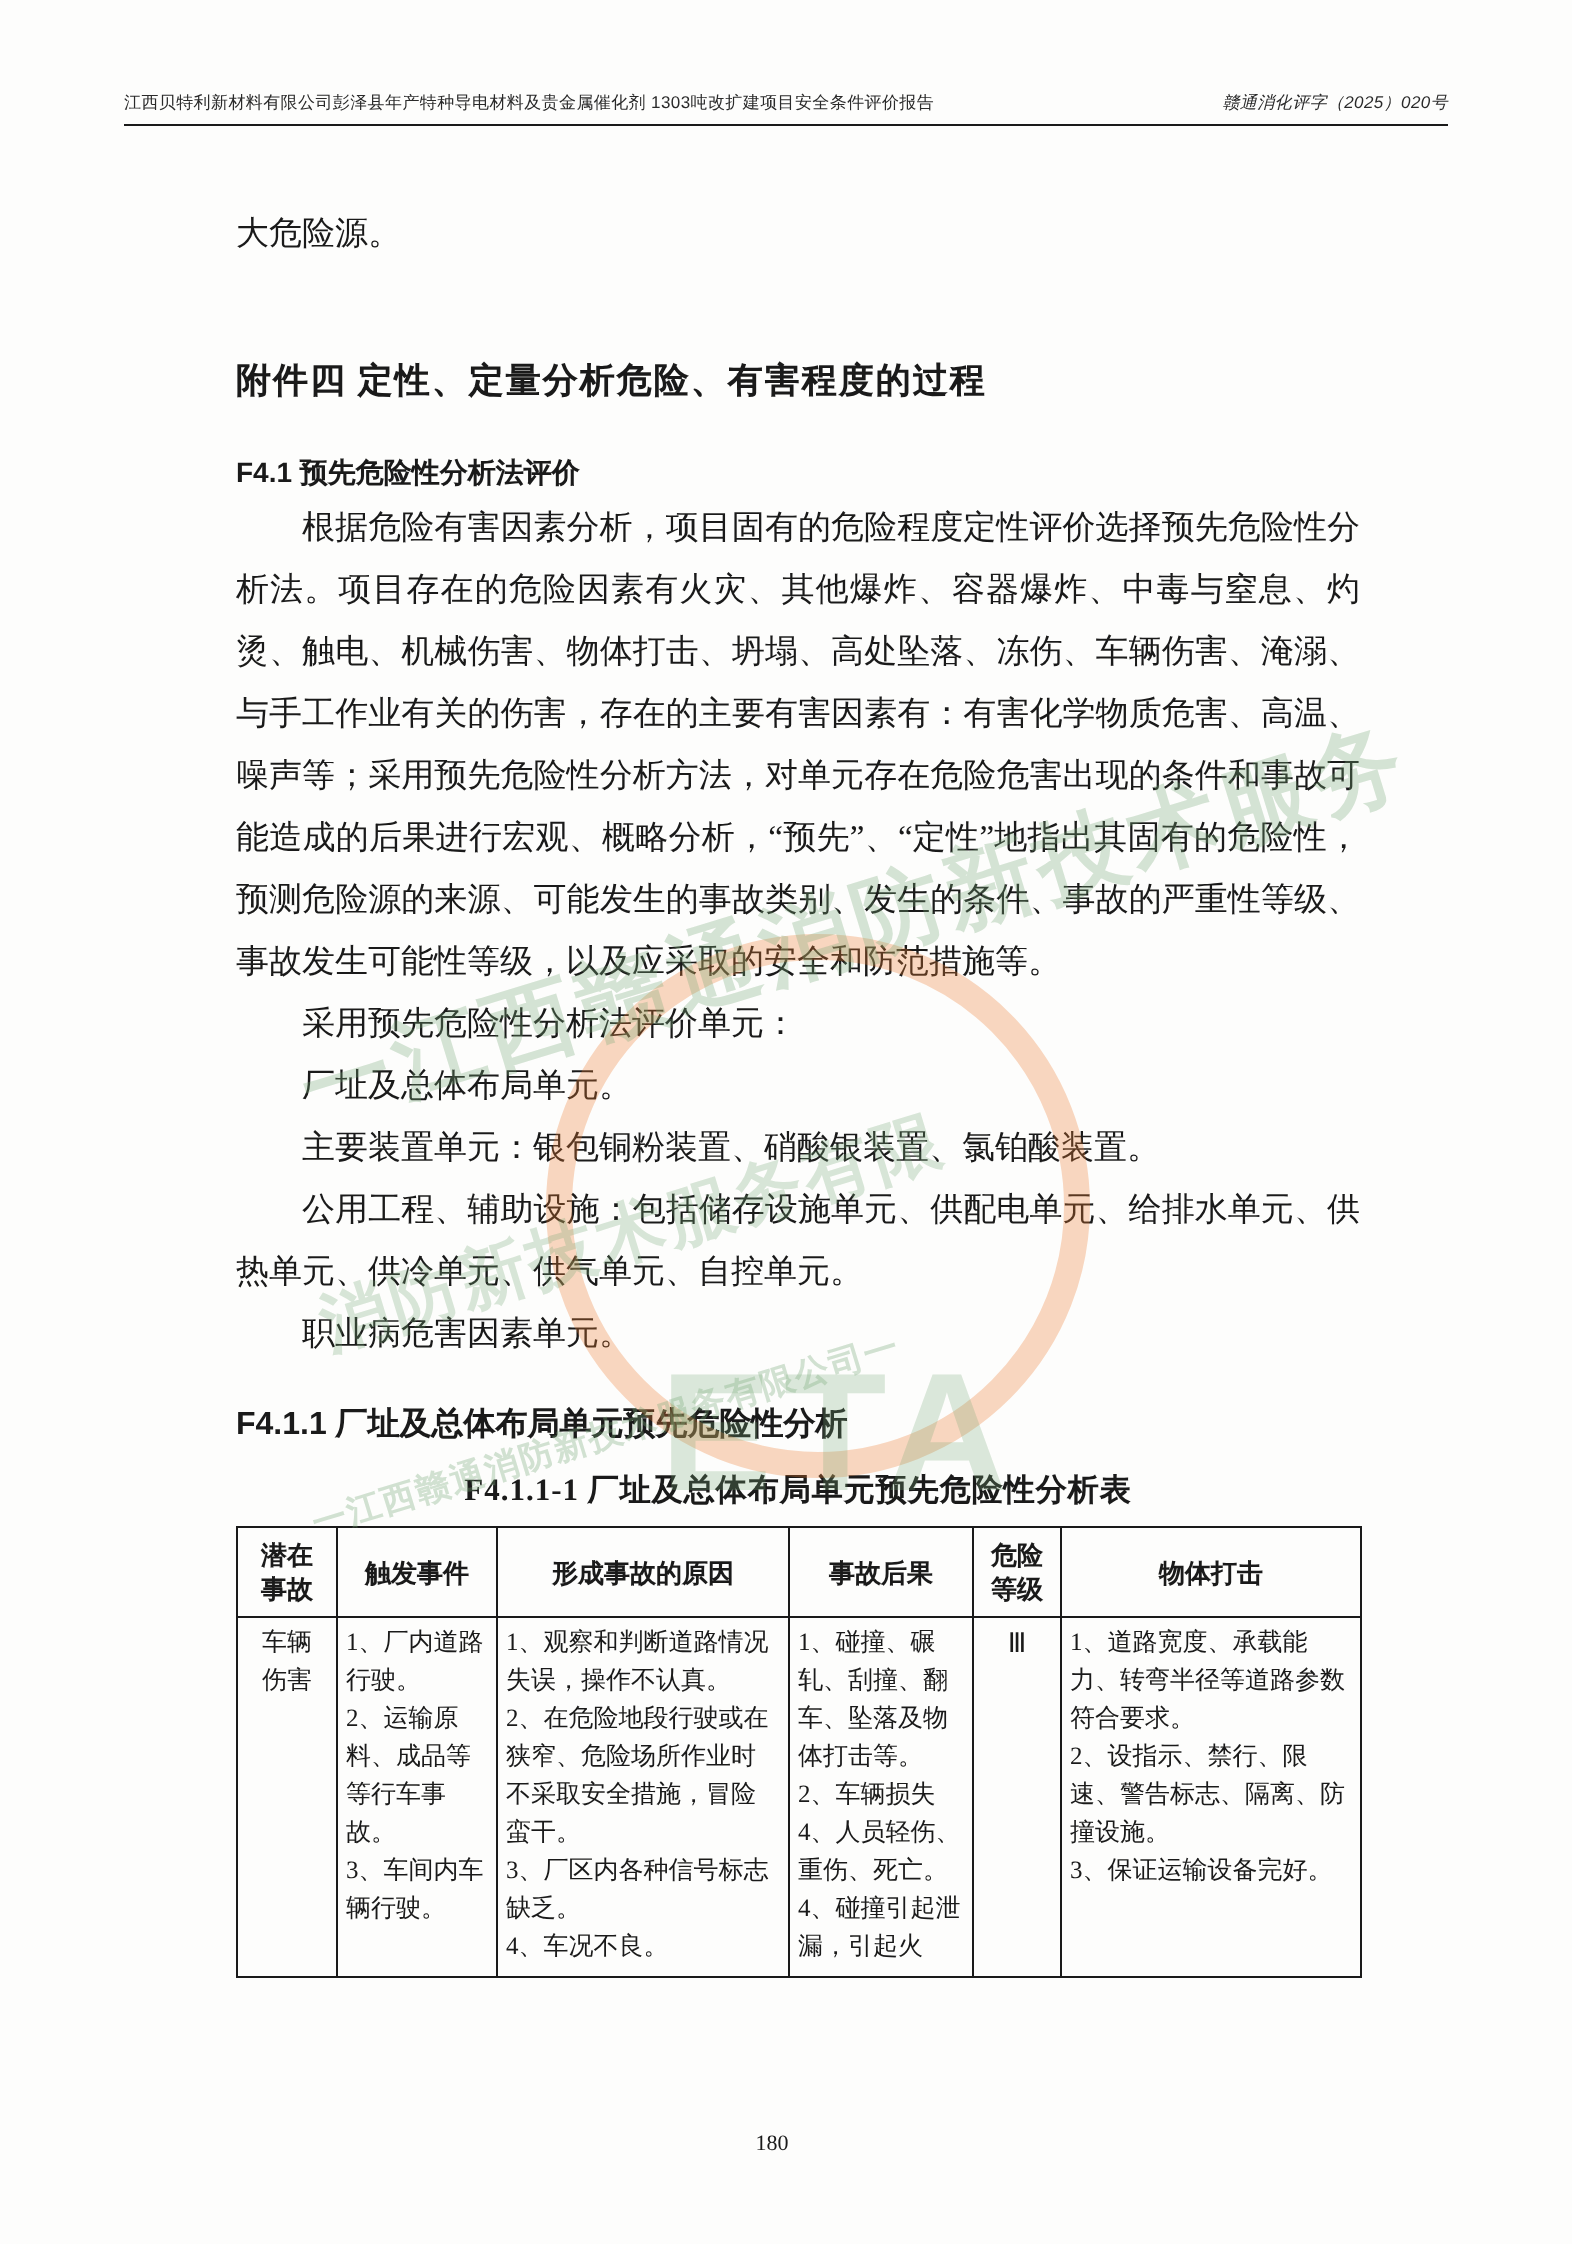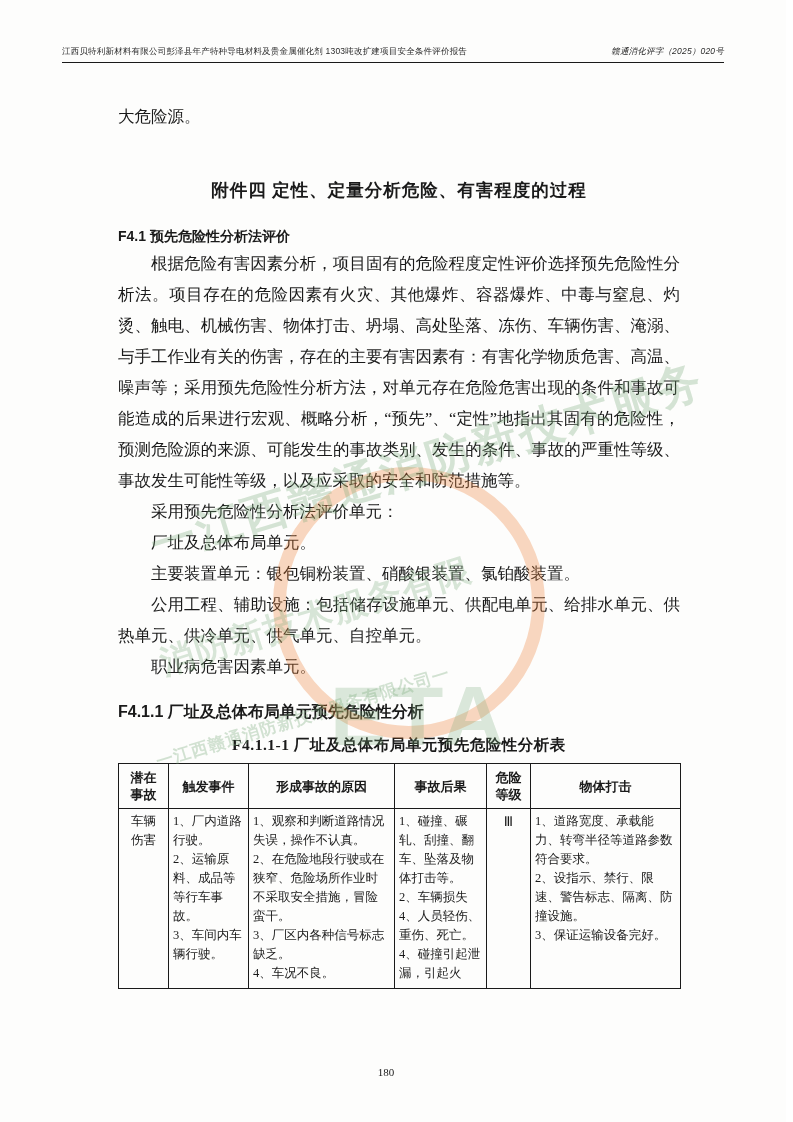--- a/index.html
+++ b/index.html
@@ -54,21 +54,20 @@
     font-size: 16.5px;
     line-height: 31px;
     text-align: justify;
     text-justify: inter-ideograph;
     margin: 0 0 0 0;
   }
   .indent { text-indent: 33px; }
 
   .appendix-title {
     margin: 46px 0 0 0;
-    text-align: center;
     font-size: 17.5px;
     font-weight: bold;
     letter-spacing: 1px;
     font-family: "Liberation Serif", serif;
   }
   .h-f41 {
     margin: 26px 0 2px 0;
     font-size: 14px;
     font-weight: bold;
     font-family: "Liberation Sans", sans-serif;

